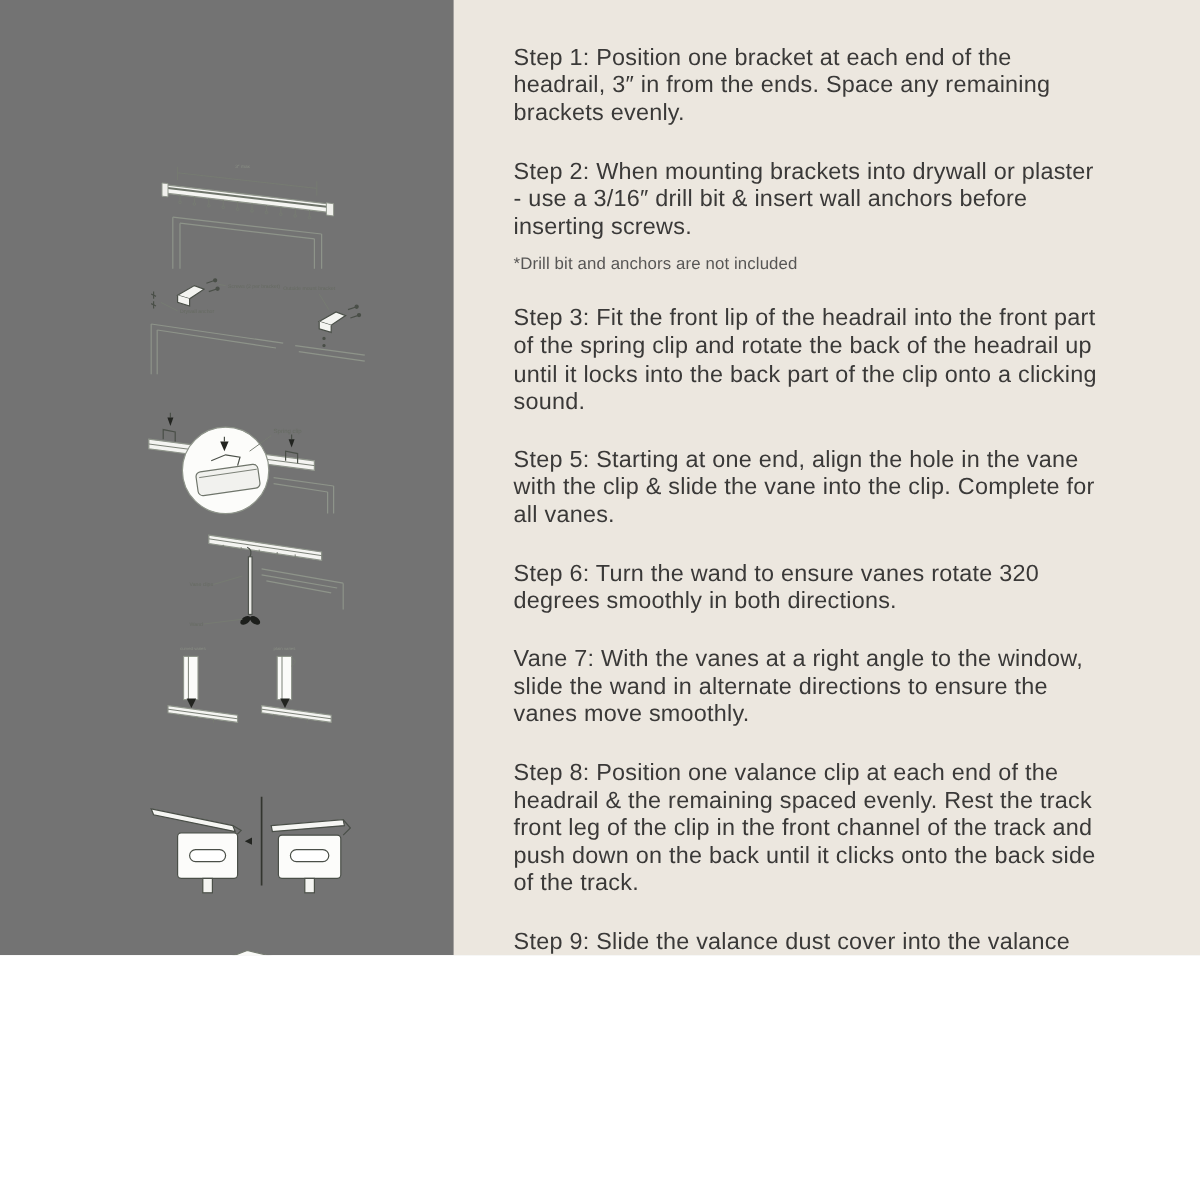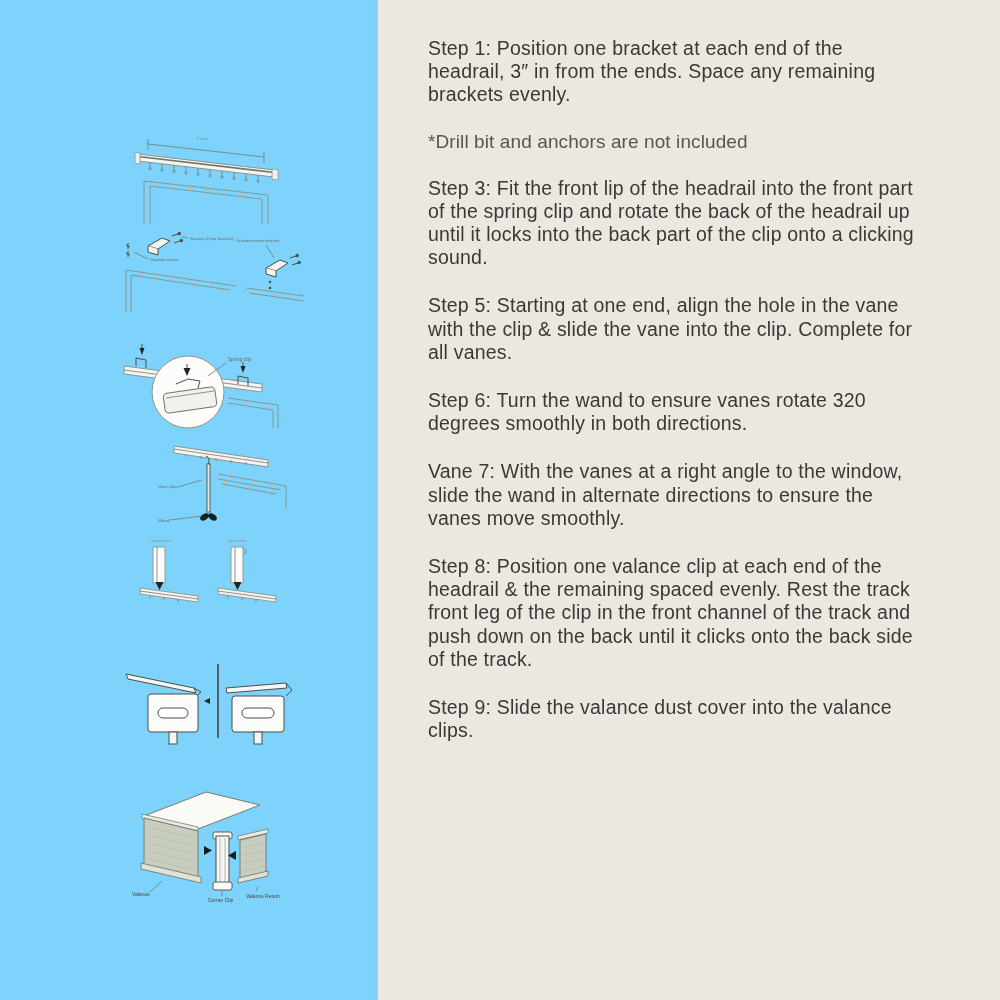--- a/index.html
+++ b/index.html
@@ -1,31 +1,31 @@
 <!DOCTYPE html>
 <html><head>
 <meta charset="utf-8">
 <style>
   html,body { margin:0; padding:0; background:#ffffff; }
   .page {
-    position:relative; width:1000px; height:1000px;
-    background:#7dd3fc; overflow:hidden;
+    position:relative; width:1000px; height:796px;
+    background:#737373; overflow:hidden;
     font-family:"Liberation Sans", sans-serif;
   }
   .right-panel {
     position:absolute; left:378px; top:0; width:622px; height:1000px;
     background:#ece7df;
   }
   .text-col {
     position:absolute; left:50px; top:37px; width:486px;
     color:#3a3938; font-size:19.5px; line-height:23.2px; letter-spacing:0.2px;
   }
   p.step { margin:0 0 25px 0; }
   p.step.tight { margin-bottom:8px; }
-  p.footnote { margin:4px 0 25px 0; font-size:19px; line-height:20px; color:#575655; letter-spacing:0.1px; }
+  p.footnote { margin:4px 0 25px 0; font-size:14px; line-height:20px; color:#575655; letter-spacing:0.1px; }
   .diagram { position:absolute; }
   .diagram text { font-family:"Liberation Sans", sans-serif; }
   .lbl { fill:#666b62; }
   .microlbl { fill:#8a8f85; }
   .thin  { stroke:#8e948a; stroke-width:1; fill:none; }
   .thin2 { stroke:#767b72; stroke-width:0.8; fill:none; }
   .dark  { stroke:#4a4f48; stroke-width:1; fill:none; }
 </style>
 </head>
 <body>
@@ -261,20 +261,21 @@
       <text x="82" y="124" font-size="5" fill="#44463f">Corner Clip</text>
       <line class="thin2" x1="96" y1="113" x2="96" y2="118"></line>
       <text x="120" y="120" font-size="5" fill="#44463f">Valance Return</text>
       <line class="thin2" x1="132" y1="108" x2="130" y2="113"></line>
     </svg>
   </div>
 
   <div class="right-panel">
     <div class="text-col">
       <p class="step">Step 1: Position one bracket at each end of the headrail, 3″ in from the ends. Space any remaining brackets evenly.</p>
+      <p class="step tight">Step 2: When mounting brackets into drywall or plaster - use a 3/16″ drill bit &amp; insert wall anchors before inserting screws.</p>
       <p class="footnote">*Drill bit and anchors are not included</p>
       <p class="step">Step 3: Fit the front lip of the headrail into the front part of the spring clip and rotate the back of the headrail up until it locks into the back part of the clip onto a clicking sound.</p>
       <p class="step">Step 5: Starting at one end, align the hole in the vane with the clip &amp; slide the vane into the clip. Complete for all vanes.</p>
       <p class="step">Step 6: Turn the wand to ensure vanes rotate 320 degrees smoothly in both directions.</p>
       <p class="step">Vane 7: With the vanes at a right angle to the window, slide the wand in alternate directions to ensure the vanes move smoothly.</p>
       <p class="step">Step 8: Position one valance clip at each end of the headrail &amp; the remaining spaced evenly. Rest the track front leg of the clip in the front channel of the track and push down on the back until it clicks onto the back side of the track.</p>
       <p class="step">Step 9: Slide the valance dust cover into the valance clips.</p>
     </div>
   </div>
 

